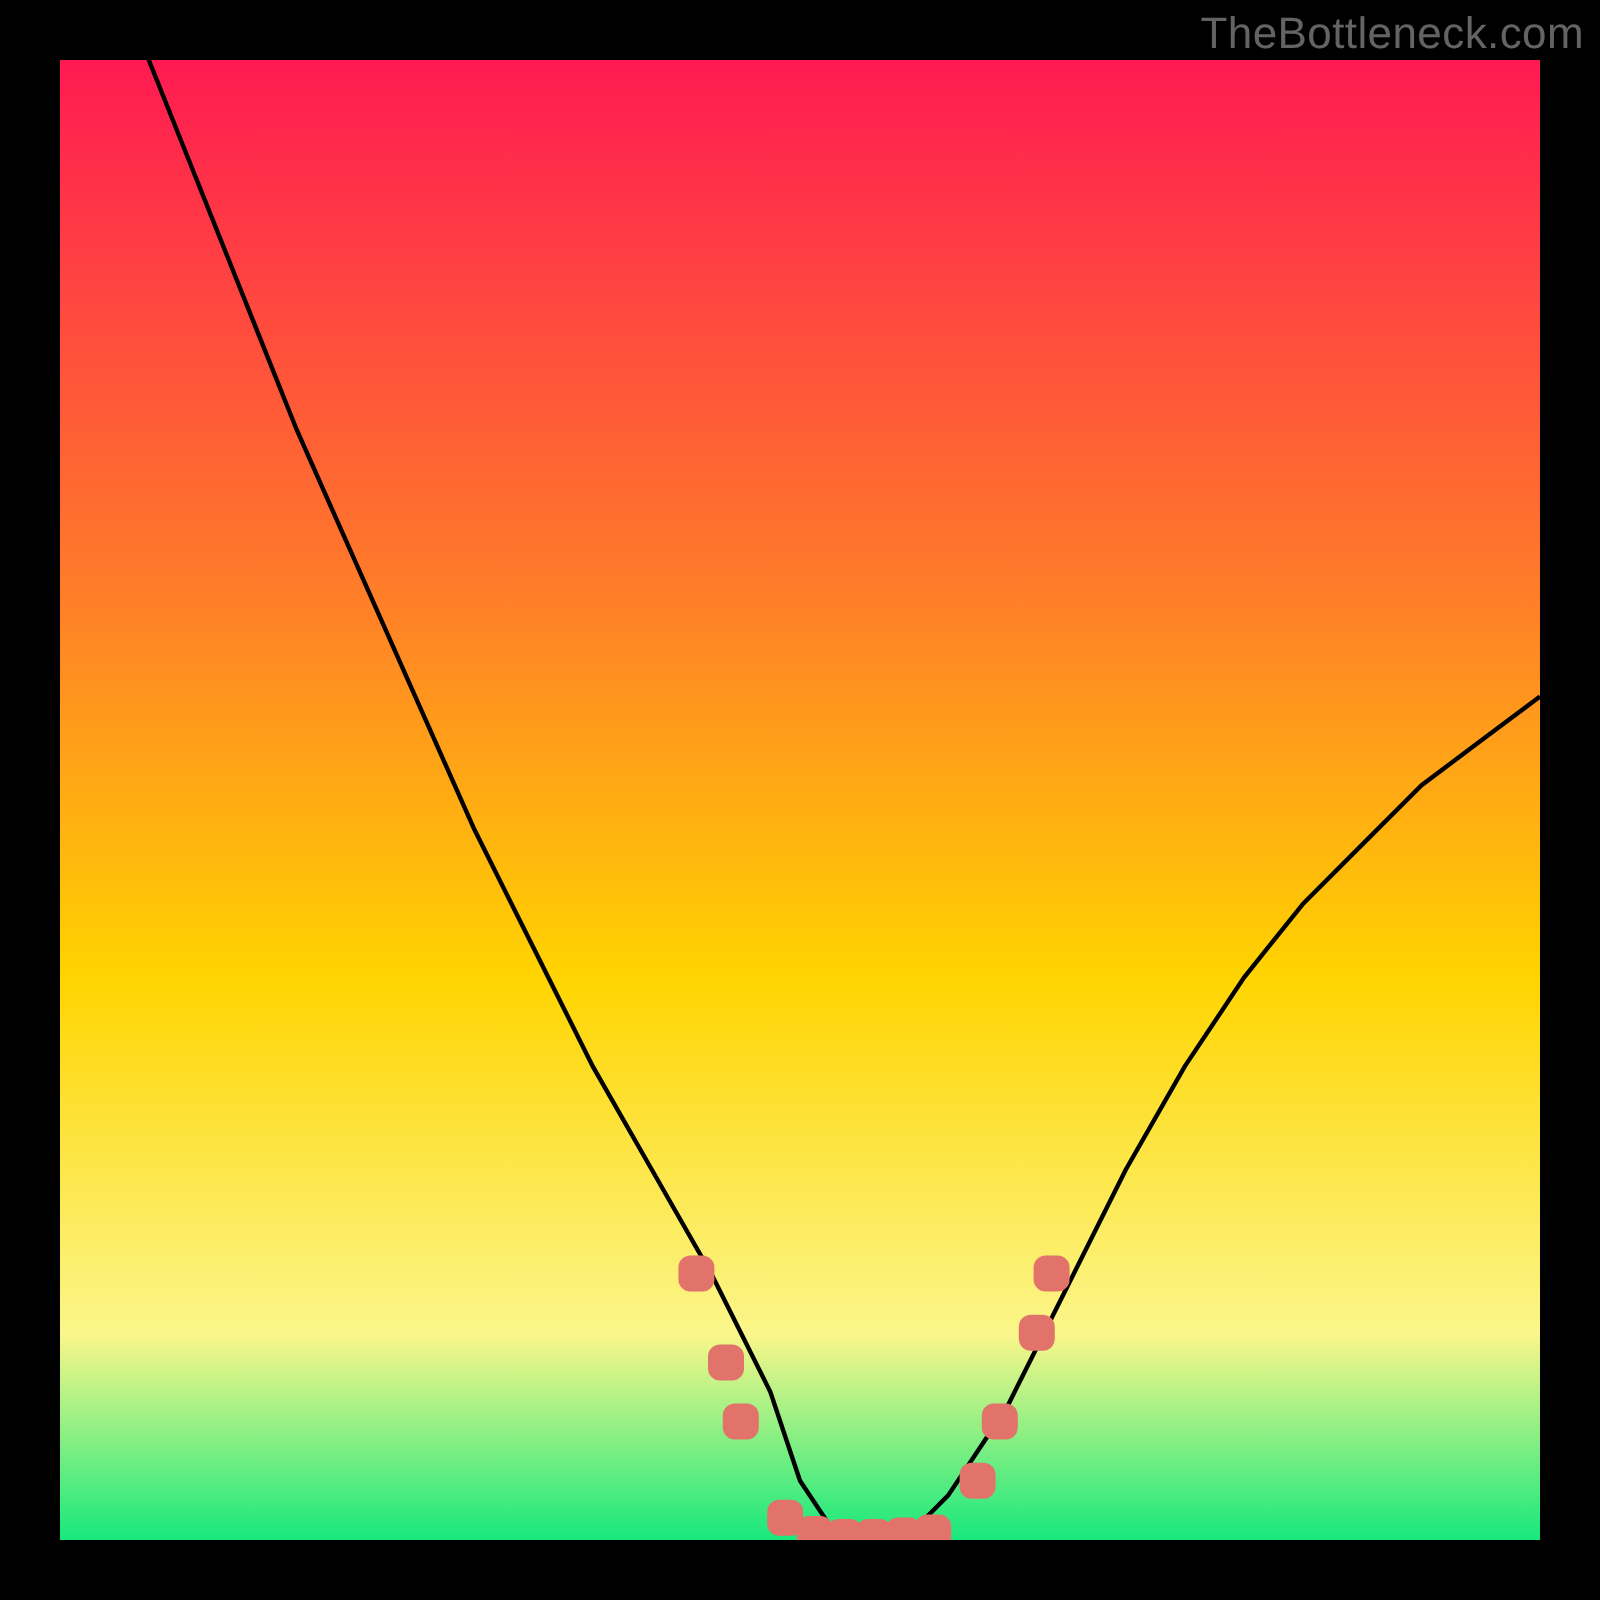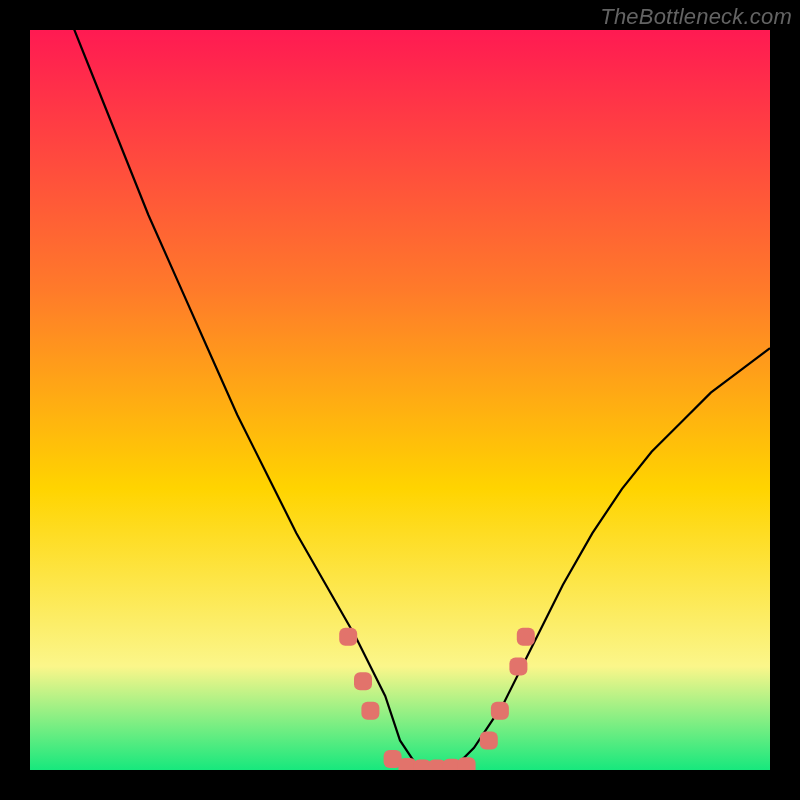--- a/index.html
+++ b/index.html
@@ -9,21 +9,20 @@
     height: 800px;
     overflow: hidden;
     background: #000;
     font-family: Arial, Helvetica, sans-serif;
   }
   .frame {
     position: absolute;
     left: 0; top: 0;
     width: 800px; height: 664px;
     background: #000;
-    font-style: italic;
   }
   .plot {
     position: absolute;
     left: 30px;
     top: 30px;
     width: 740px;
     height: 740px;
   }
   .watermark {
     position: absolute;

